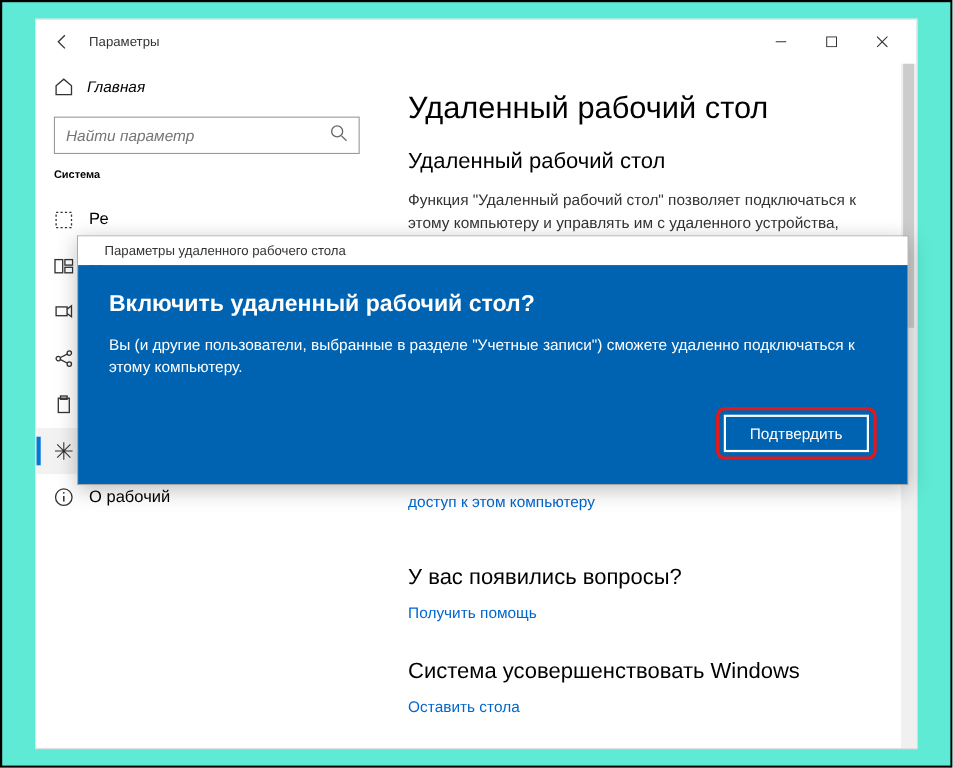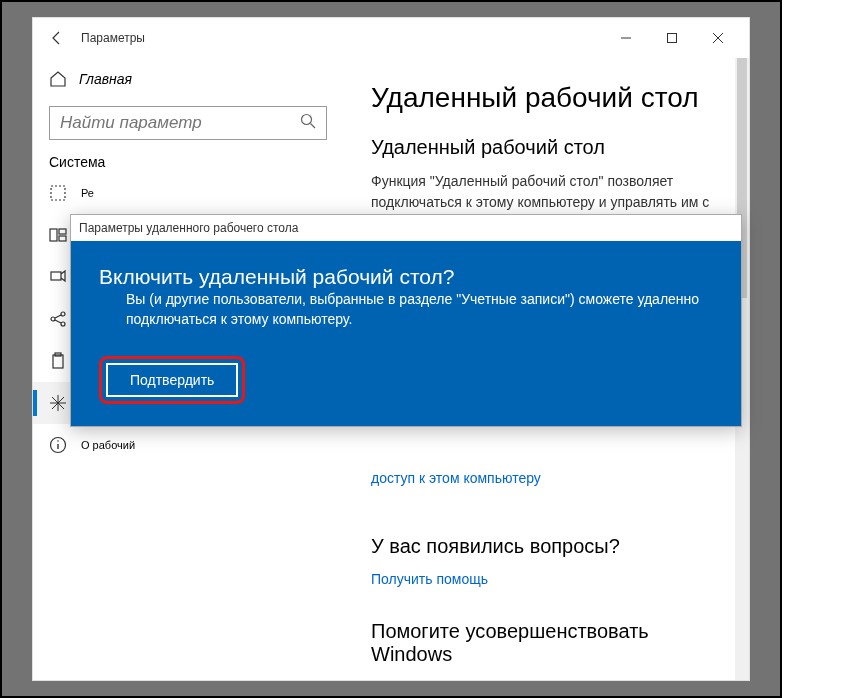--- a/index.html
+++ b/index.html
@@ -1,48 +1,48 @@
 <!DOCTYPE html>
 <html><head>
   <meta charset="utf-8">
   <style>
     * { margin: 0; padding: 0; box-sizing: border-box; font-family: 'Segoe UI', Tahoma, sans-serif; }
     body { background: #fff; width: 866px; height: 698px; position: relative; overflow: hidden; }
-    .outer-frame { border: 2px solid #000; width: 782px; height: 698px; background: #737373; position: relative; }
+    .outer-frame { border: 2px solid #000; width: 866px; height: 698px; background: #5eead4; position: relative; }
     .window { position: absolute; left: 30px; top: 15px; right: 30px; bottom: 15px; background: #fff; border: 1px solid #e0e0e0; display: flex; flex-direction: column; }
     .titlebar { height: 40px; display: flex; align-items: center; padding: 0 8px; }
     .back-btn { width: 32px; height: 32px; display: flex; align-items: center; justify-content: center; color: #333; cursor: pointer; }
     .title { font-size: 12px; color: #333; margin-left: 8px; }
     .win-controls { margin-left: auto; display: flex; }
     .win-btn { width: 46px; height: 32px; display: flex; align-items: center; justify-content: center; color: #333; cursor: pointer; }
     .win-btn svg { width: 10px; height: 10px; }
     .content { flex: 1; display: flex; overflow: hidden; }
     .sidebar { width: 310px; padding: 0 16px; display: flex; flex-direction: column; }
     .home-row { display: flex; align-items: center; padding: 12px 0; gap: 12px; cursor: pointer; font-style: italic; }
     .home-label { font-size: 14px; color: #000; }
     .search-box { border: 1px solid #999; height: 34px; display: flex; align-items: center; padding: 0 10px; margin: 6px 0 14px 0; }
-    .search-box input { border: none; outline: none; flex: 1; font-size: 17px; font-style: italic; color: #666; background: transparent; }
+    .search-box input { border: none; outline: none; flex: 1; font-size: 14px; font-style: italic; color: #666; background: transparent; }
     .search-icon { width: 16px; height: 16px; color: #666; }
-    .section-label { font-size: 14px; font-weight: 400; color: #000; margin-bottom: 2px; }
+    .section-label { font-size: 10px; font-weight: 700; color: #000; margin-bottom: 14px; }
     .nav-list { display: flex; flex-direction: column; gap: 0; margin-left: -16px; margin-right: -16px; }
-    .nav-item { display: flex; align-items: center; padding: 12px 16px; gap: 14px; cursor: pointer; font-size: 11px; color: #000; position: relative; }
+    .nav-item { display: flex; align-items: flex-start; padding: 12px 16px; gap: 14px; cursor: pointer; font-size: 15px; color: #000; position: relative; }
     .nav-item.active::before { content: ''; position: absolute; left: 0; top: 8px; bottom: 8px; width: 4px; background: #0078d4; }
     .nav-item.active { background: #f2f2f2; }
     .nav-icon { width: 18px; height: 18px; flex-shrink: 0; color: #333; display: flex; align-items: center; justify-content: center; }
     .main { flex: 1; padding: 24px 28px; overflow-y: auto; }
     .main h1 { font-size: 28px; font-weight: 400; color: #000; margin-bottom: 22px; }
     .main h2 { font-size: 20px; font-weight: 400; color: #000; margin-bottom: 12px; margin-top: 20px; }
     .main p { font-size: 14px; color: #333; line-height: 1.5; margin-bottom: 12px; }
     .main a { color: #0066cc; text-decoration: none; font-size: 14px; text-align: center; }
     .dialog-overlay { position: absolute; top: 212px; left: 68px; right: 38px; display: flex; flex-direction: column; box-shadow: 0 4px 18px rgba(0,0,0,0.25); border: 1px solid #aaa; }
-    .dialog-header { background: #fff; padding: 6px 8px; font-size: 12px; color: #333; }
+    .dialog-header { background: #fff; padding: 6px 24px; font-size: 12px; color: #333; }
     .dialog-body { background: #0063b1; color: #fff; padding: 24px 28px 22px 28px; }
-    .dialog-body h3 { font-size: 21px; font-weight: 400; }
-    .dialog-body p { font-size: 14px; line-height: 1.45; color: #fff; margin-bottom: 26px; margin-left: 27px; }
-    .dialog-buttons { display: flex; gap: 14px; }
+    .dialog-body h3 { font-size: 21px; font-weight: 700; margin-bottom: 14px; }
+    .dialog-body p { font-size: 14px; line-height: 1.45; color: #fff; margin-bottom: 26px; }
+    .dialog-buttons { display: flex; justify-content: flex-end; gap: 14px; }
     .btn { border: 2px solid #fff; background: transparent; color: #fff; padding: 7px 22px; font-size: 14px; cursor: pointer; font-family: inherit; }
     .btn-highlight-wrap { border: 3px solid #e61717; border-radius: 8px; padding: 4px; }
     .scrollbar { position: absolute; right: 0; top: 40px; bottom: 0; width: 14px; background: #f0f0f0; }
     .scroll-thumb { position: absolute; left: 2px; right: 2px; top: 0; height: 240px; background: #ccc; }
   </style>
 </head>
 <body>
 
 <div class="outer-frame">
   <div class="window">
@@ -166,21 +166,21 @@
 
       <div class="main">
         <h1>Удаленный рабочий стол</h1>
         <h2>Удаленный рабочий стол</h2>
         <p>Функция "Удаленный рабочий стол" позволяет подключаться к этому компьютеру и управлять им с удаленного устройства,</p>
         <p style="text-align:right">го</p>
         <div style="height:190px"></div>
         <a href="#">доступ к этом компьютеру</a>
         <h2 style="margin-top:48px">У вас появились вопросы?</h2>
         <a href="#">Получить помощь</a>
-        <h2 style="margin-top:32px">Помогите усовершенствовать Windows</h2>
+        <h2 style="margin-top:32px">Система усовершенствовать Windows</h2>
         <a href="#">Оставить стола</a>
       </div>
     </div>
 
     <div class="scrollbar">
       <div class="scroll-thumb"></div>
     </div>
   </div>
 
   <div class="dialog-overlay">

